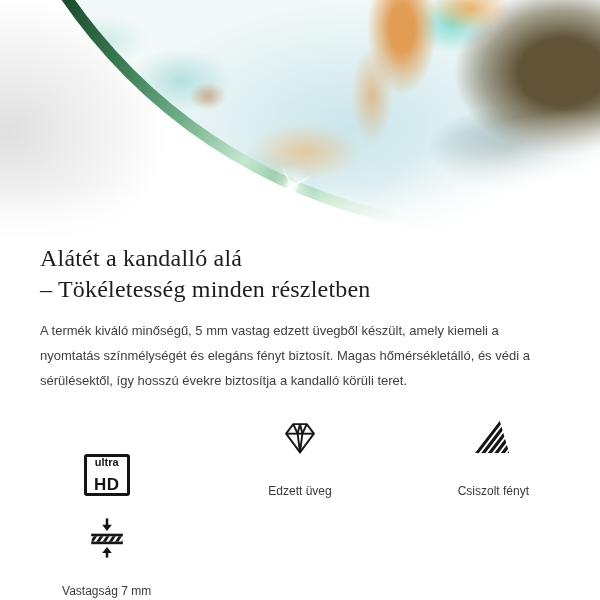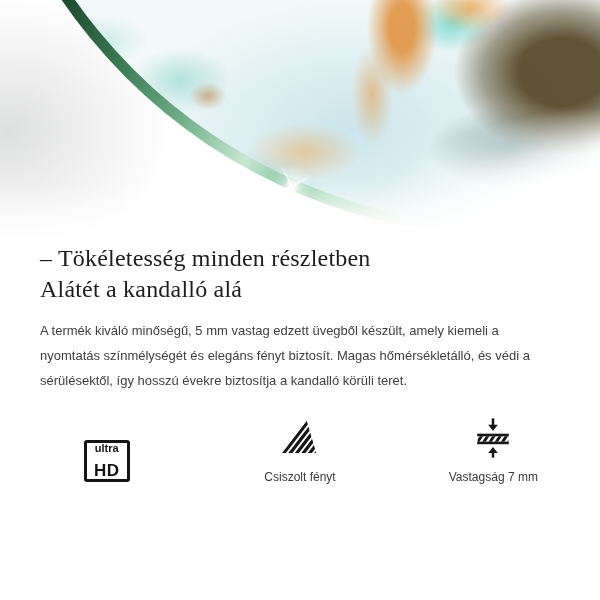--- a/index.html
+++ b/index.html
@@ -110,21 +110,21 @@
     padding: 0 10px;
     display: grid;
     grid-template-columns: repeat(3, 1fr);
     row-gap: 15px;
   }
   .feature {
     display: flex;
     flex-direction: column;
     align-items: center;
     justify-content: flex-end;
-    gap: 9px;
+    gap: 23px;
     padding-top: 2px;
   }
   .feature-icon {
     height: 46px;
     display: flex;
     align-items: center;
     justify-content: center;
   }
   .feature-label {
     font-size: 12px;
@@ -153,39 +153,50 @@
 
 <div class="hero">
   <div class="glass-edge"></div>
   <div class="glass-face"></div>
   <div class="hero-fade"></div>
   <div class="sparkle"></div>
 </div>
 
 <div class="content">
   <h1 class="page-title">
+    <span style="display:block">Alátét a kandalló alá</span>
     <span style="display:block">– Tökéletesség minden részletben</span>
-    <span style="display:block">Alátét a kandalló alá</span>
   </h1>
   <p class="description">A termék kiváló minőségű, 5 mm vastag edzett üvegből készült, amely kiemeli a nyomtatás színmélységét és elegáns fényt biztosít. Magas hőmérsékletálló, és védi a sérülésektől, így hosszú évekre biztosítja a kandalló körüli teret.</p>
 </div>
 
 <div class="features">
 
 
   <div class="feature">
     <span class="feature-icon">
       <span class="hd-badge">
         <span class="ultra">ultra</span>
         <span class="hd">HD</span>
       </span>
     </span>
   </div>
 
 
+  <div class="feature">
+    <span class="feature-icon">
+      <svg width="46" height="46" viewBox="0 0 48 48" fill="none" stroke="#161616" stroke-width="2" stroke-linejoin="round">
+        <path d="M9.5 19.5 L17 9.5 h14 l7.5 10 L24 39 Z"></path>
+        <path d="M9.5 19.5 h29"></path>
+        <path d="M17 9.5 L21.5 19.5 L24 39 L26.5 19.5 L31 9.5"></path>
+        <path d="M24 9.5 L21.5 19.5 M24 9.5 L26.5 19.5"></path>
+      </svg>
+    </span>
+    <span class="feature-label">Edzett üveg</span>
+  </div>
 
   <div class="feature">
     <span class="feature-icon">
       <svg width="46" height="46" viewBox="0 0 48 48" fill="none">
         <defs>
           <clipPath id="triClip">
               <path d="M5 40 L31 6 L41 40 Z"></path>
             </clipPath>
         </defs>
         <g clip-path="url(#triClip)" stroke="#161616" stroke-width="3.4">

